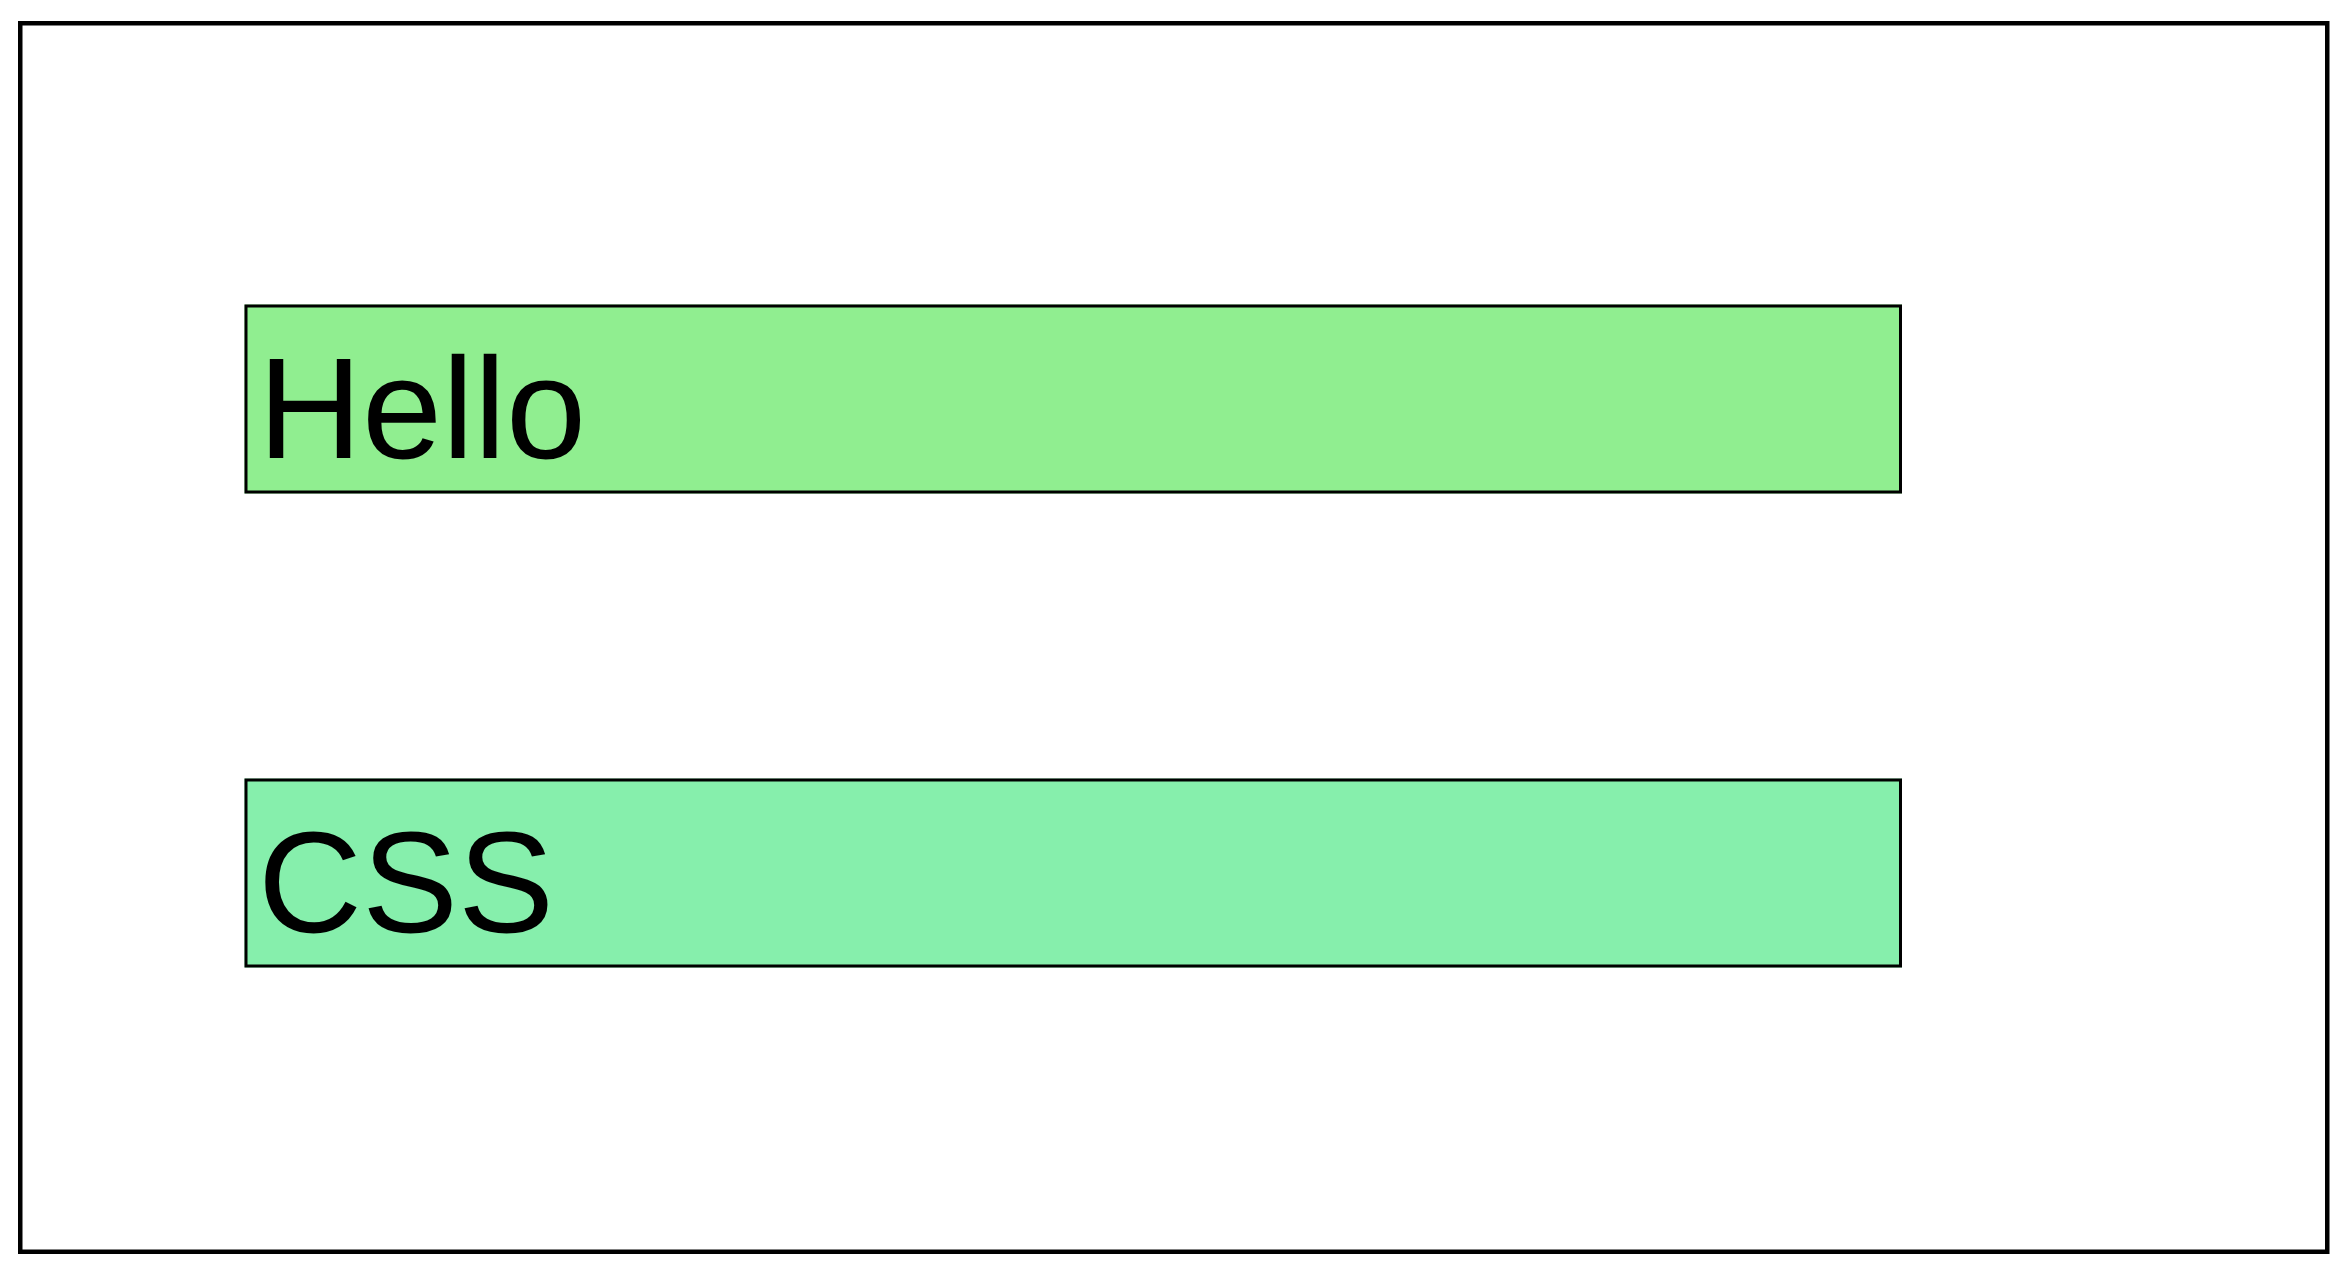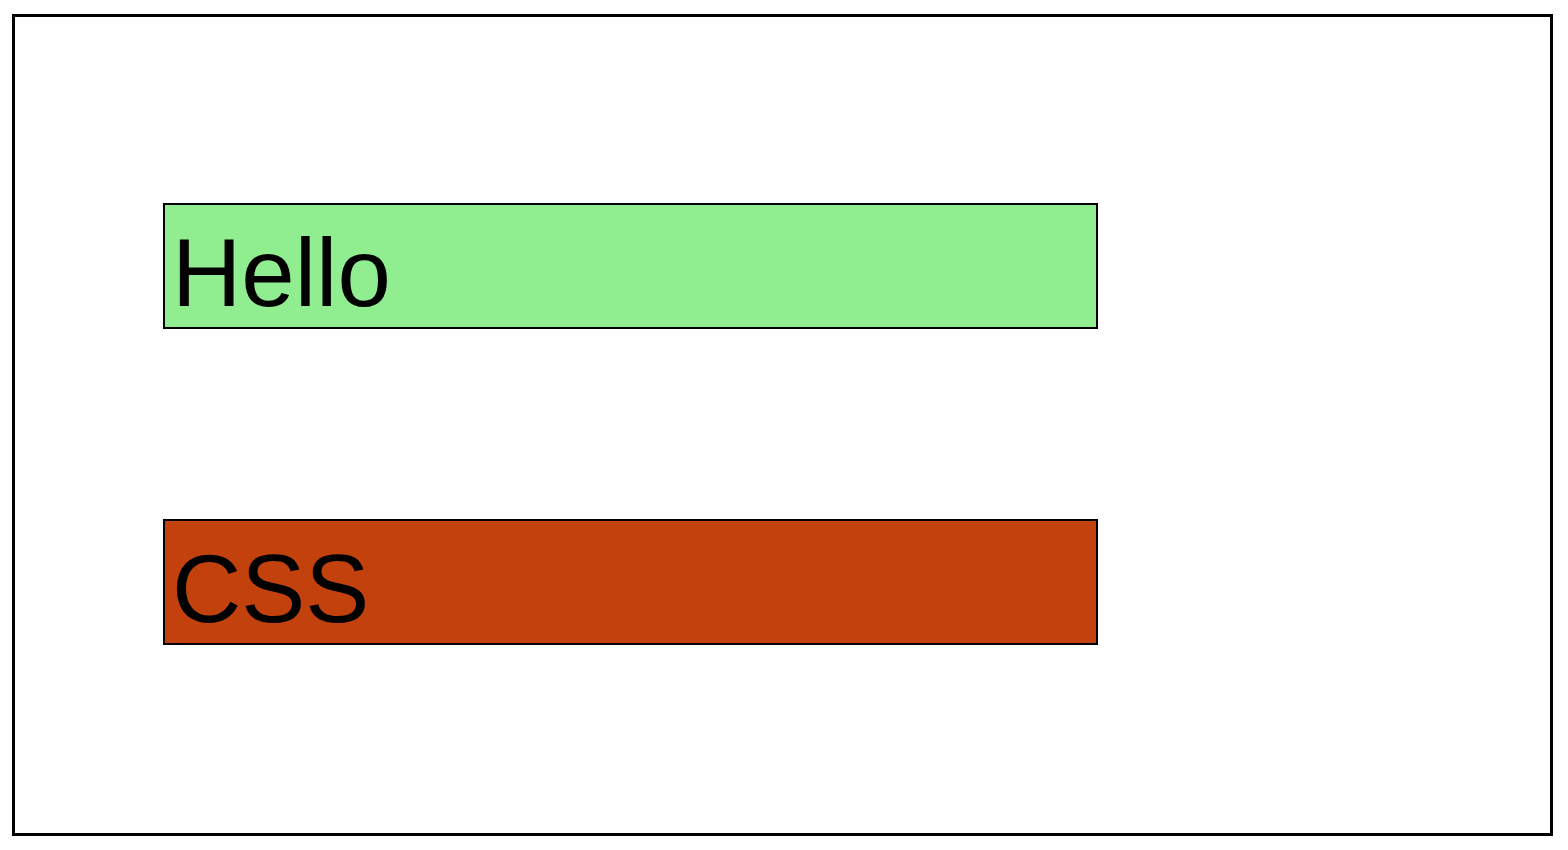--- a/index.html
+++ b/index.html
@@ -21,21 +21,21 @@
     top: 14px;
     width: 1541px;
     height: 822px;
     box-sizing: border-box;
     border: 3px solid #000000;
     background: #ffffff;
   }
   .green-box {
     position: absolute;
     left: 163px;
-    width: 935px;
+    width: 1105px;
     height: 126px;
     box-sizing: border-box;
     border: 2px solid #000000;
     background: #90EE90;
     color: #000000;
     font-size: 96px;
     line-height: 1;
     padding: 20px 16px 0 7px;
     overflow: hidden;
     white-space: nowrap;
@@ -46,16 +46,16 @@
 </head>
 <body>
 
 <div class="screen">
   <div class="page-frame" style="border-color: rgb(0, 0, 0);"></div>
 
   <div class="green-box first" style="background: rgb(144, 238, 144); border-color: rgb(0, 0, 0); color: rgb(0, 0, 0);">
     <span>Hello</span>
   </div>
 
-  <div class="green-box second" style="background: #c2410c; border-color: rgb(0, 0, 0); color: rgb(0, 0, 0);">
+  <div class="green-box second" style="background: #86efac; border-color: rgb(0, 0, 0); color: rgb(0, 0, 0);">
     <span>CSS</span>
   </div>
 </div>
 
 </body></html>

